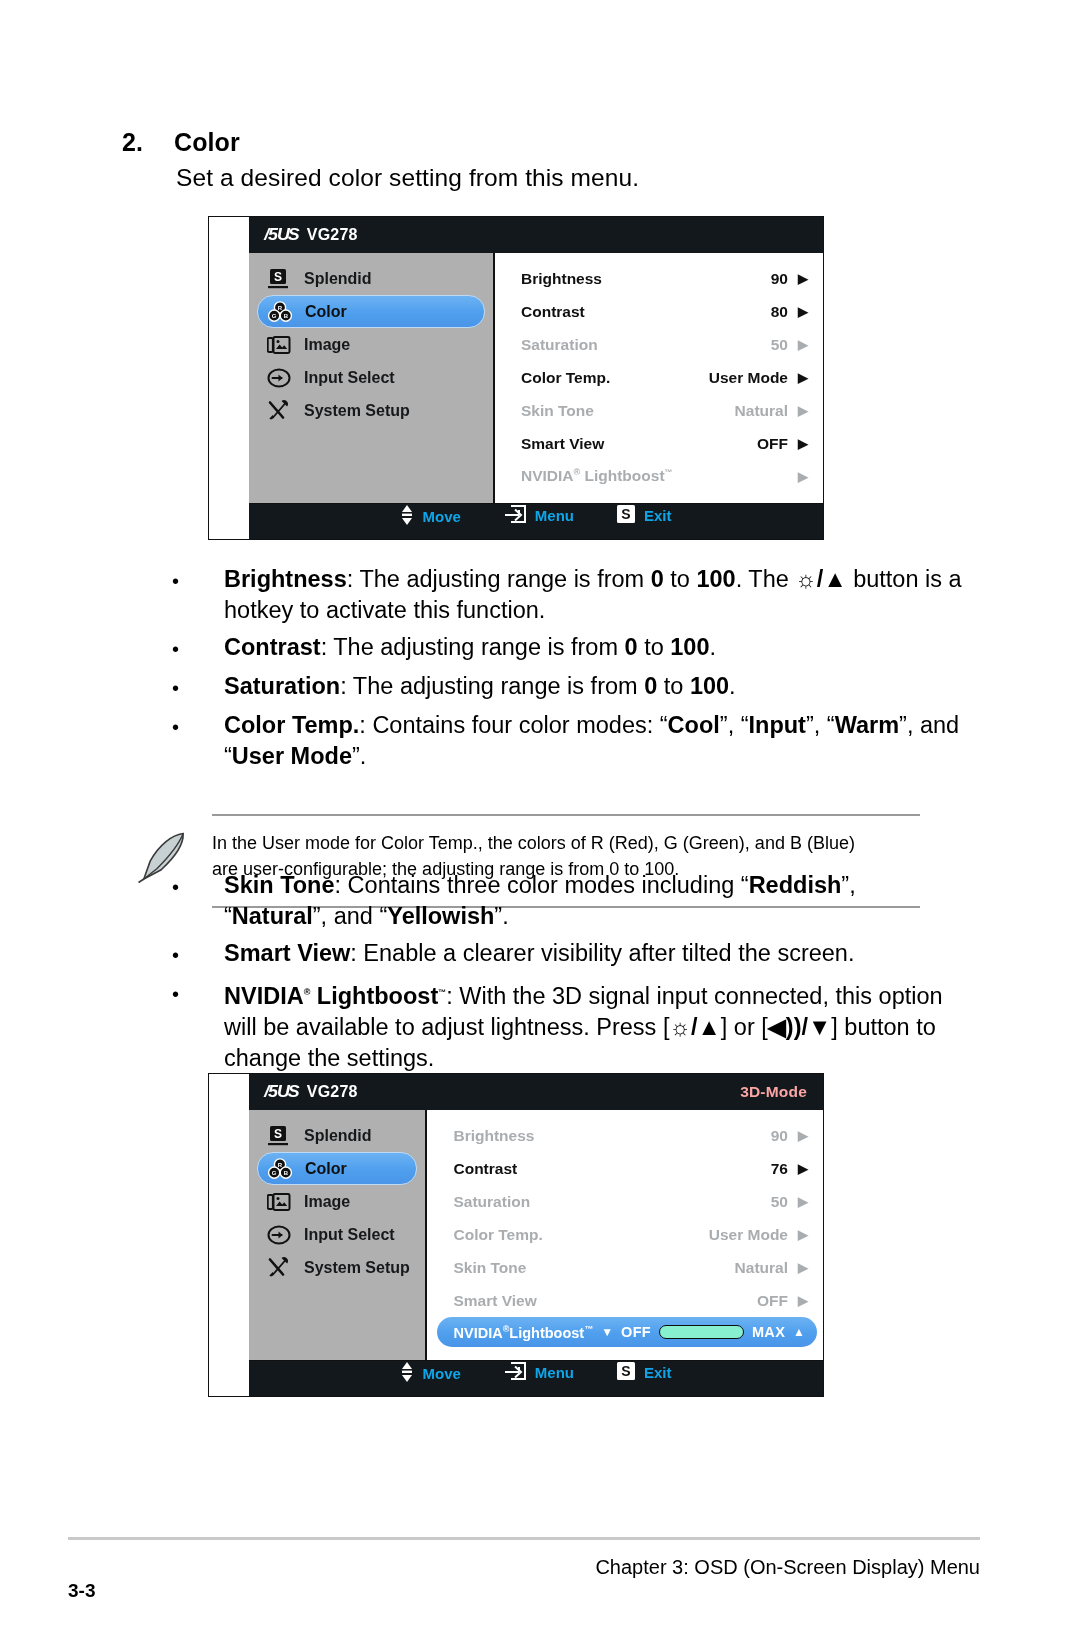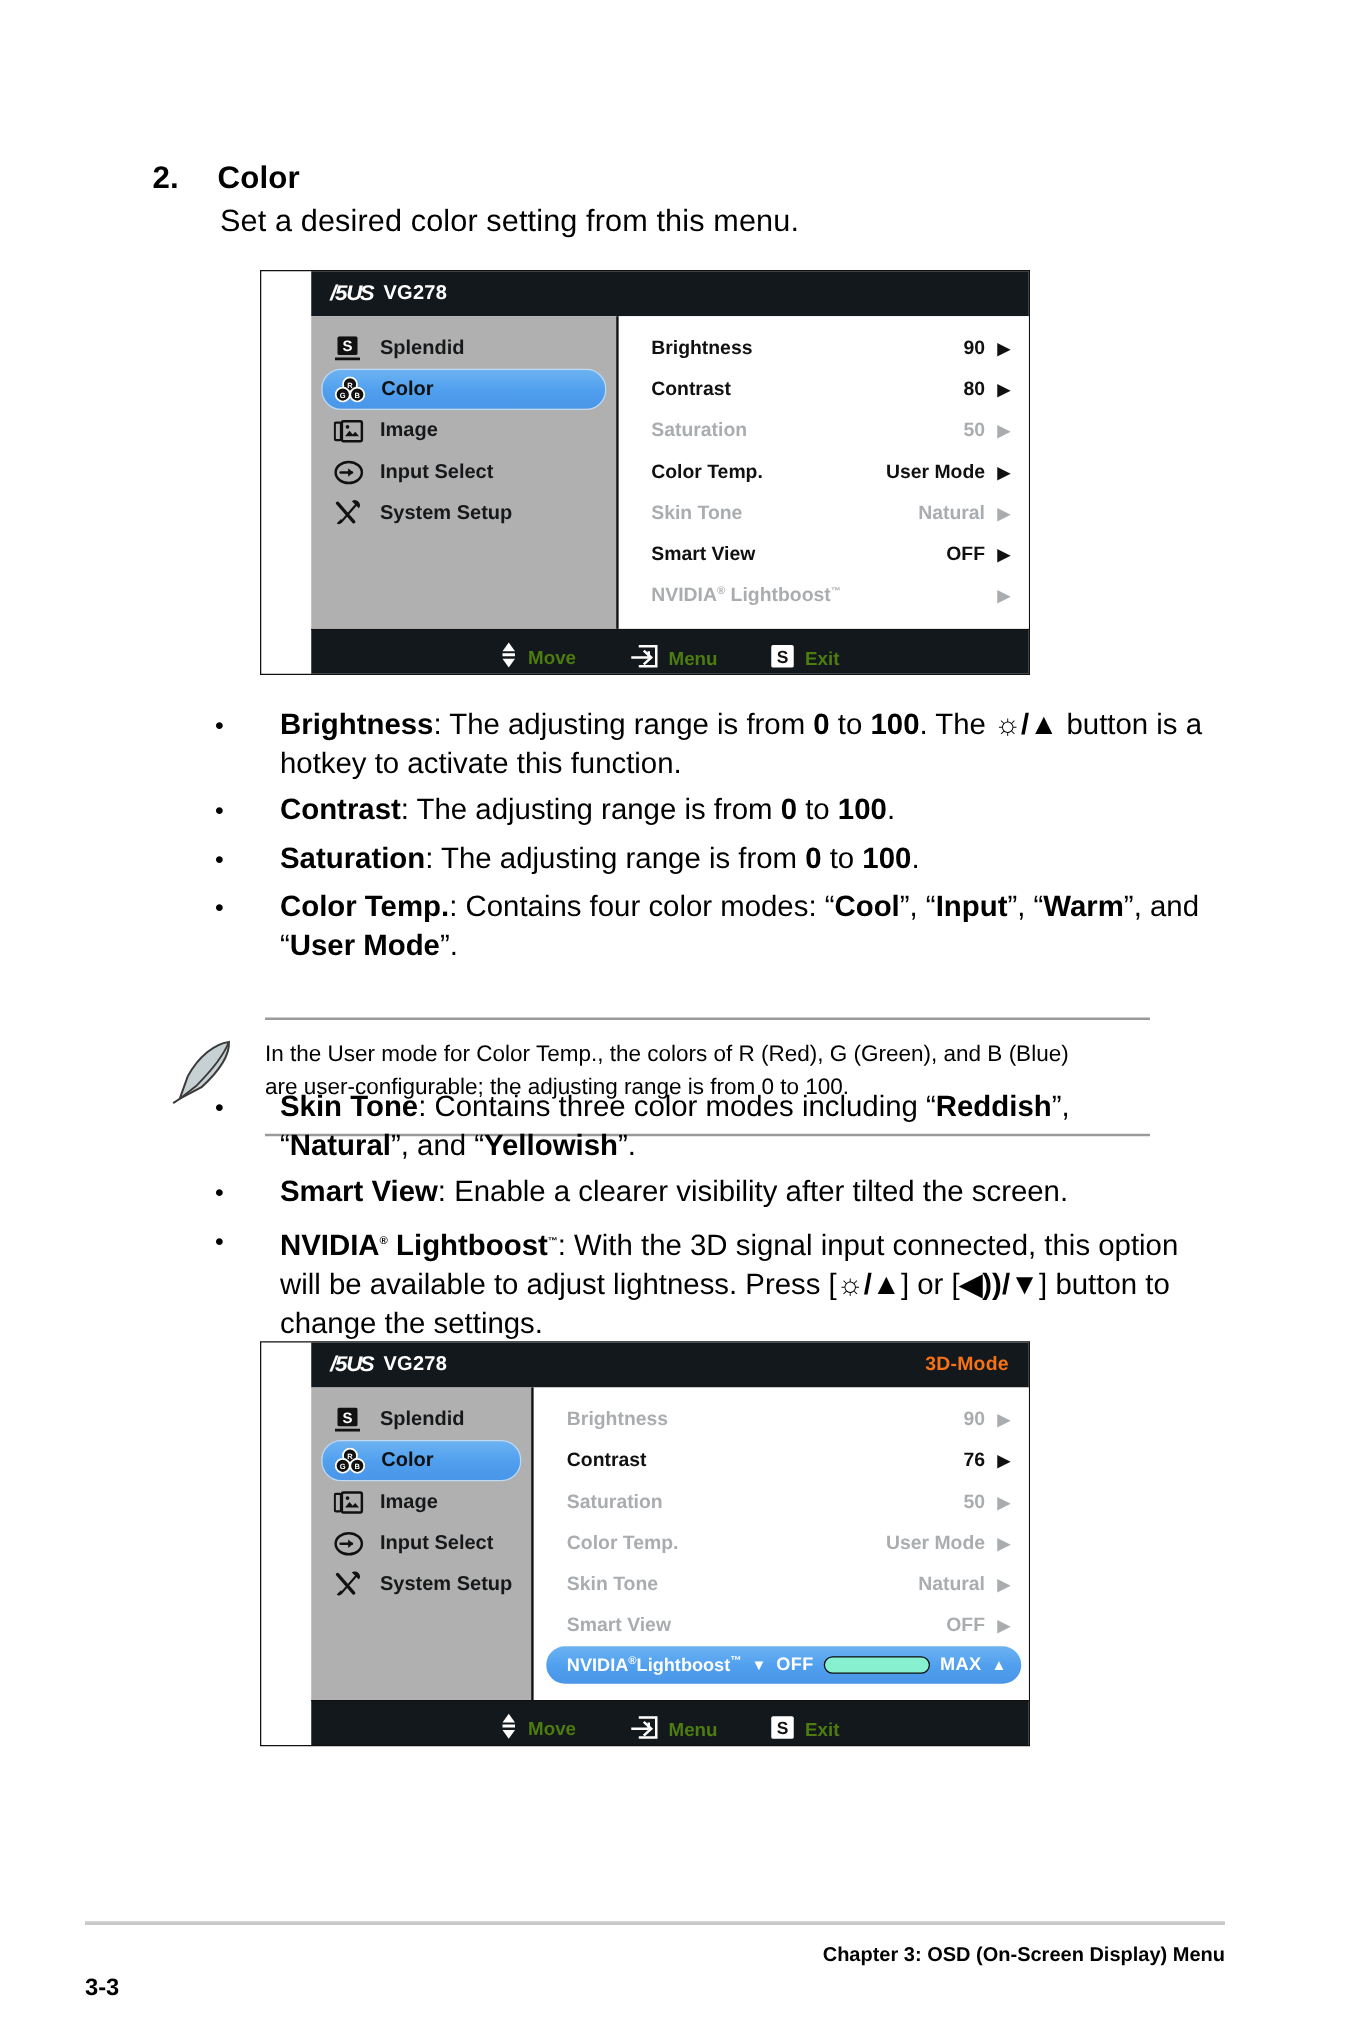--- a/index.html
+++ b/index.html
@@ -52,21 +52,21 @@
     font-size: 17px; font-weight: bold; font-style: italic;
     letter-spacing: -1px;
     transform: scaleX(1.05);
     margin-right: 9px;
   }
   .model {
     font-size: 16px; font-weight: bold; letter-spacing: .2px;
   }
   .mode-badge {
     margin-left: auto;
-    color: #f97316;
+    color: #fca5a5;
     font-size: 15.5px; font-weight: bold;
     letter-spacing: .2px;
   }
 
   .osd-body { display: flex; height: 250px; }
 
   .osd-side {
     width: 246px;
     background: #b0b0b0;
     border-right: 2px solid #111;
@@ -123,23 +123,23 @@
   .lb-bar {
     width: 85px; height: 14px;
     background: #86f0cf;
     border: 1.6px solid #0d0d0d;
     border-radius: 8px;
   }
 
   .osd-foot {
     height: 36px;
     background: #13181c;
-    display: flex; align-items: flex-end; justify-content: center;
+    display: flex; align-items: flex-start; justify-content: center;
     gap: 42px;
-    color: #4d7c0f;
+    color: #0ea5e9;
     border-top: 1px solid #111;
   }
   .foot-item { display: flex; align-items: center; gap: 8px; font-size: 15px; font-weight: bold; }
 
   sup.reg { font-size: 9px; vertical-align: super; }
   sup.tm  { font-size: 8px; vertical-align: super; }
 
   
   .bullets { position: absolute; left: 172px; width: 790px; }
   .bl {
@@ -165,21 +165,21 @@
   .foot-rule {
     position: absolute; left: 68px; top: 1537px;
     width: 912px; height: 3px; background: #c9c9c9;
   }
   .pg-num {
     position: absolute; left: 68px; top: 1580px;
     font-size: 19px; font-weight: bold;
   }
   .pg-chapter {
     position: absolute; right: 100px; top: 1556px;
-    font-size: 16px; font-weight: bold;
+    font-size: 20px; font-weight: normal;
   }
 </style>
 </head>
 <body>
 
 <div class="page">
 
   <div class="sec-head">
     <span class="num">2.</span>
     <span>Color</span>

